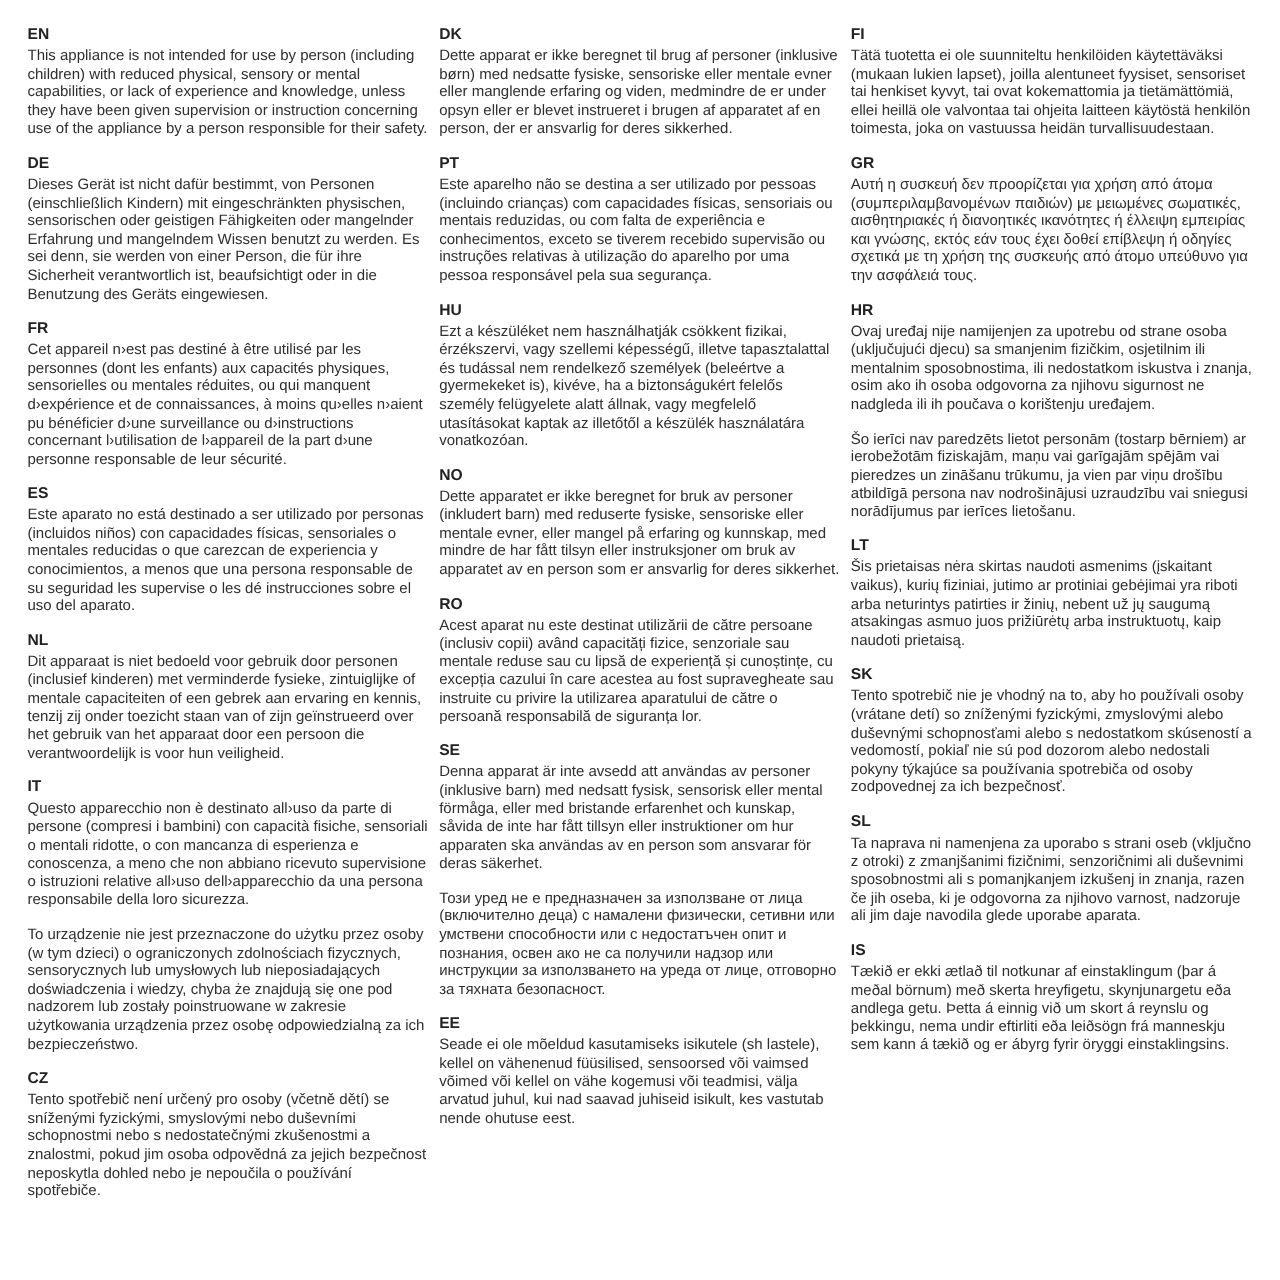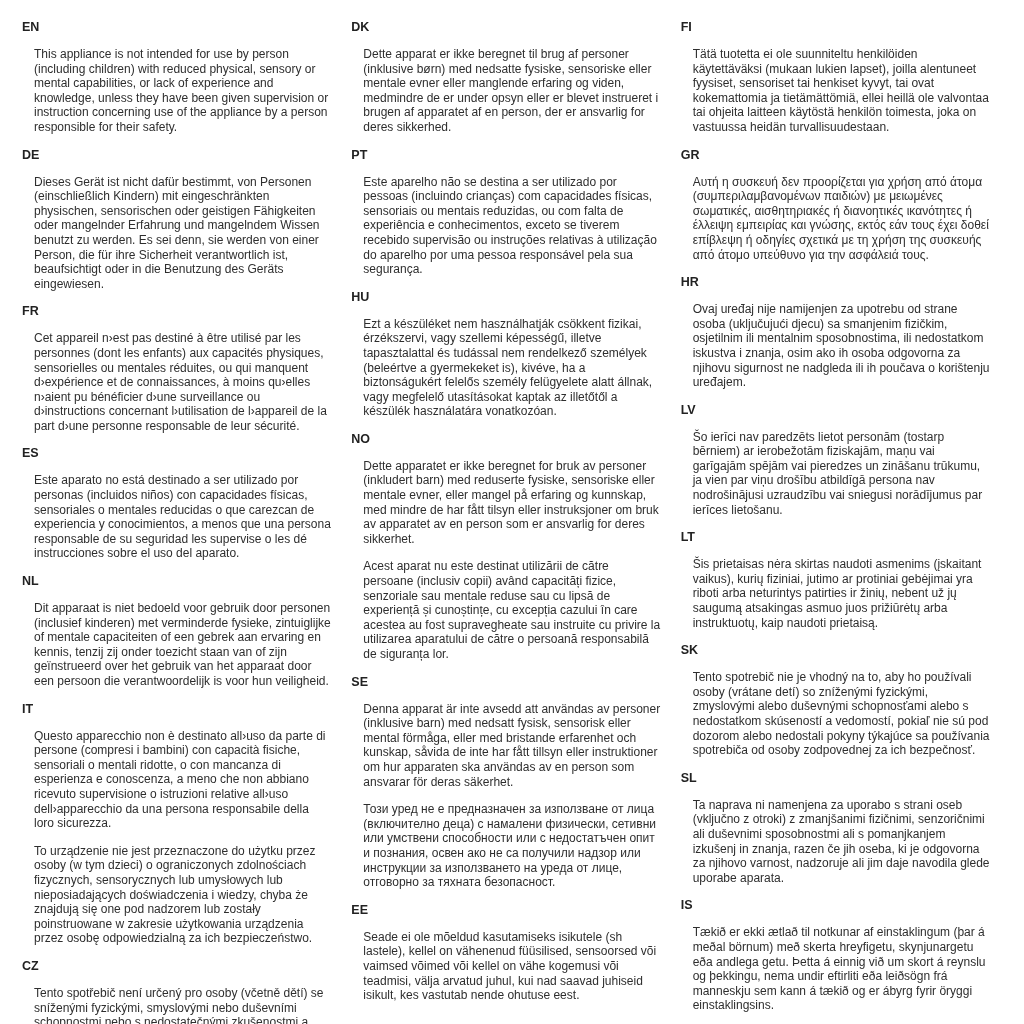--- a/index.html
+++ b/index.html
@@ -32,21 +32,21 @@
   .lang-code {
     font-size: 12.5px;
     font-weight: bold;
     line-height: 15px;
     margin: 0 0 2px 0;
     color: #222222;
   }
   .lang-text {
     font-size: 12px;
     line-height: 14.6px;
-    margin: 12px;
+    margin: 0;
     color: #2e2e2e;
     text-align: left;
   }
 </style>
 </head>
 <body>
 
 <div class="page">
 
   <div class="column">
@@ -94,20 +94,21 @@
     </section>
     <section class="lang-section">
       <h2 class="lang-code">HU</h2>
       <p class="lang-text">Ezt a készüléket nem használhatják csökkent fizikai, érzékszervi, vagy szellemi képességű, illetve tapasztalattal és tudással nem rendelkező személyek (beleértve a gyermekeket is), kivéve, ha a biztonságukért felelős személy felügyelete alatt állnak, vagy megfelelő utasításokat kaptak az illetőtől a készülék használatára vonatkozóan.</p>
     </section>
     <section class="lang-section">
       <h2 class="lang-code">NO</h2>
       <p class="lang-text">Dette apparatet er ikke beregnet for bruk av personer (inkludert barn) med reduserte fysiske, sensoriske eller mentale evner, eller mangel på erfaring og kunnskap, med mindre de har fått tilsyn eller instruksjoner om bruk av apparatet av en person som er ansvarlig for deres sikkerhet.</p>
     </section>
     <section class="lang-section">
+      <h2 class="lang-code">RO</h2>
       <p class="lang-text">Acest aparat nu este destinat utilizării de către persoane (inclusiv copii) având capacități fizice, senzoriale sau mentale reduse sau cu lipsă de experiență și cunoștințe, cu excepția cazului în care acestea au fost supravegheate sau instruite cu privire la utilizarea aparatului de către o persoană responsabilă de siguranța lor.</p>
     </section>
     <section class="lang-section">
       <h2 class="lang-code">SE</h2>
       <p class="lang-text">Denna apparat är inte avsedd att användas av personer (inklusive barn) med nedsatt fysisk, sensorisk eller mental förmåga, eller med bristande erfarenhet och kunskap, såvida de inte har fått tillsyn eller instruktioner om hur apparaten ska användas av en person som ansvarar för deras säkerhet.</p>
     </section>
     <section class="lang-section">
       <p class="lang-text">Този уред не е предназначен за използване от лица (включително деца) с намалени физически, сетивни или умствени способности или с недостатъчен опит и познания, освен ако не са получили надзор или инструкции за използването на уреда от лице, отговорно за тяхната безопасност.</p>
     </section>
     <section class="lang-section">
@@ -123,21 +124,20 @@
     </section>
     <section class="lang-section">
       <h2 class="lang-code">GR</h2>
       <p class="lang-text">Αυτή η συσκευή δεν προορίζεται για χρήση από άτομα (συμπεριλαμβανομένων παιδιών) με μειωμένες σωματικές, αισθητηριακές ή διανοητικές ικανότητες ή έλλειψη εμπειρίας και γνώσης, εκτός εάν τους έχει δοθεί επίβλεψη ή οδηγίες σχετικά με τη χρήση της συσκευής από άτομο υπεύθυνο για την ασφάλειά τους.</p>
     </section>
     <section class="lang-section">
       <h2 class="lang-code">HR</h2>
       <p class="lang-text">Ovaj uređaj nije namijenjen za upotrebu od strane osoba (uključujući djecu) sa smanjenim fizičkim, osjetilnim ili mentalnim sposobnostima, ili nedostatkom iskustva i znanja, osim ako ih osoba odgovorna za njihovu sigurnost ne nadgleda ili ih poučava o korištenju uređajem.</p>
     </section>
     <section class="lang-section">
-      <h2 class="lang-code">LV</h2>
       <p class="lang-text">Šo ierīci nav paredzēts lietot personām (tostarp bērniem) ar ierobežotām fiziskajām, maņu vai garīgajām spējām vai pieredzes un zināšanu trūkumu, ja vien par viņu drošību atbildīgā persona nav nodrošinājusi uzraudzību vai sniegusi norādījumus par ierīces lietošanu.</p>
     </section>
     <section class="lang-section">
       <h2 class="lang-code">LT</h2>
       <p class="lang-text">Šis prietaisas nėra skirtas naudoti asmenims (įskaitant vaikus), kurių fiziniai, jutimo ar protiniai gebėjimai yra riboti arba neturintys patirties ir žinių, nebent už jų saugumą atsakingas asmuo juos prižiūrėtų arba instruktuotų, kaip naudoti prietaisą.</p>
     </section>
     <section class="lang-section">
       <h2 class="lang-code">SK</h2>
       <p class="lang-text">Tento spotrebič nie je vhodný na to, aby ho používali osoby (vrátane detí) so zníženými fyzickými, zmyslovými alebo duševnými schopnosťami alebo s nedostatkom skúseností a vedomostí, pokiaľ nie sú pod dozorom alebo nedostali pokyny týkajúce sa používania spotrebiča od osoby zodpovednej za ich bezpečnosť.</p>
     </section>

